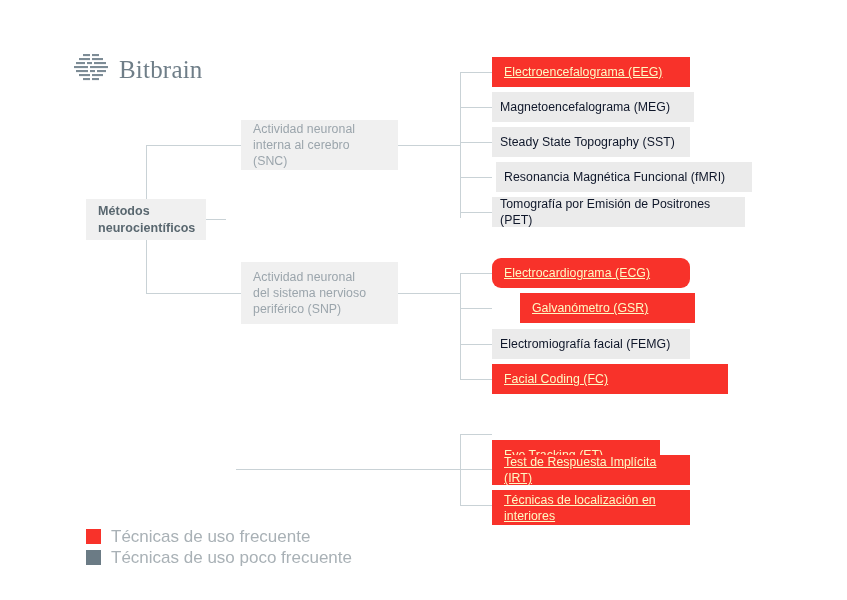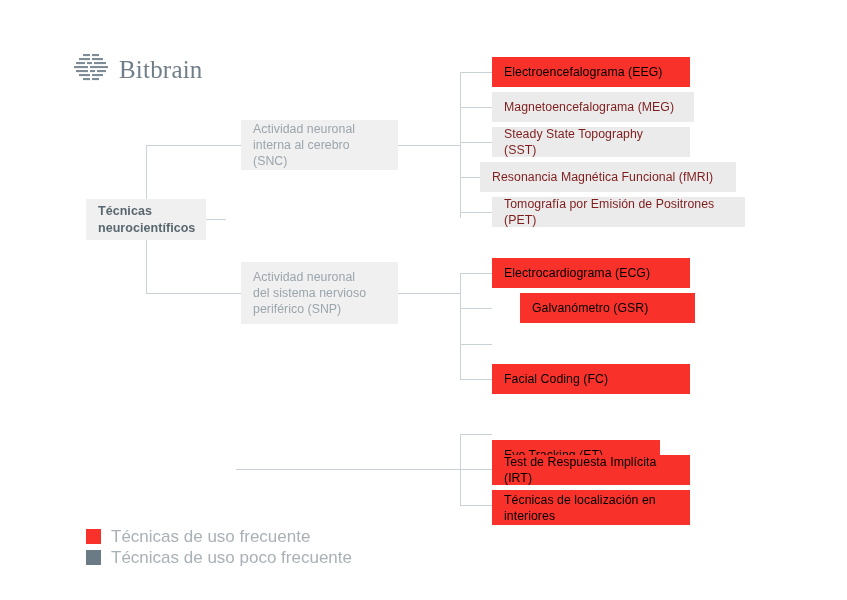--- a/index.html
+++ b/index.html
@@ -62,25 +62,27 @@
     font-size: 12.5px;
     line-height: 17px;
   }
   .node.branch {
     background: #f0f0f0;
     color: #9ba5ac;
     font-weight: normal;
   }
   .node.leaf-grey {
     background: #ebebeb;
-    color: #7f1d1d;
+    color: #0f172a;
+    padding-left: 8px;
   }
   .node.leaf-red {
     background: #f8322a;
-    color: #000000;
+    color: #fef9c3;
+    text-decoration: underline;
   }
 
   
   .line {
     position: absolute;
     background: #c9d2d6;
   }
   .line.h { height: 1px; }
   .line.v { width: 1px; }
 
@@ -158,40 +160,41 @@
   <div class="line h" style="left:460px; top:308px; width:32px;"></div>
   <div class="line h" style="left:460px; top:344px; width:32px;"></div>
   <div class="line h" style="left:460px; top:379px; width:32px;"></div>
 
   <div class="line h" style="left:236px; top:469px; width:224px;"></div>
   <div class="line v" style="left:460px; top:434px; height:71px;"></div>
   <div class="line h" style="left:460px; top:434px; width:32px;"></div>
   <div class="line h" style="left:460px; top:469px; width:32px;"></div>
   <div class="line h" style="left:460px; top:505px; width:32px;"></div>
 
-  <div class="node root" style="left:86px; top:199px; width:120px; height:41px;">Técnicas
+  <div class="node root" style="left:86px; top:199px; width:120px; height:41px;">Métodos
 neurocientíficos</div>
 
 
   <div class="node branch" style="left:241px; top:120px; width:157px; height:50px;">Actividad neuronal
 interna al cerebro (SNC)</div>
 
   <div class="node branch" style="left:241px; top:262px; width:157px; height:62px;">Actividad neuronal
 del sistema nervioso
 periférico (SNP)</div>
 
   <div class="node leaf-red" style="left:492px; top:57px; width:198px; height:30px;">Electroencefalograma (EEG)</div>
   <div class="node leaf-grey" style="left:492px; top:92px; width:202px; height:30px;">Magnetoencefalograma (MEG)</div>
   <div class="node leaf-grey" style="left:492px; top:127px; width:198px; height:30px;">Steady State Topography (SST)</div>
-  <div class="node leaf-grey" style="left:480px; top:162px; width:256px; height:30px;">Resonancia Magnética Funcional (fMRI)</div>
+  <div class="node leaf-grey" style="left:496px; top:162px; width:256px; height:30px;">Resonancia Magnética Funcional (fMRI)</div>
   <div class="node leaf-grey" style="left:492px; top:197px; width:253px; height:30px;">Tomografía por Emisión de Positrones (PET)</div>
 
-  <div class="node leaf-red" style="left:492px; top:258px; width:198px; height:30px;">Electrocardiograma (ECG)</div>
+  <div class="node leaf-red" style="left:492px; top:258px; width:198px; height:30px;border-radius:9px;">Electrocardiograma (ECG)</div>
   <div class="node leaf-red" style="left:520px; top:293px; width:175px; height:30px;">Galvanómetro (GSR)</div>
-  <div class="node leaf-red" style="left:492px; top:364px; width:198px; height:30px;">Facial Coding (FC)</div>
+  <div class="node leaf-grey" style="left:492px; top:329px; width:198px; height:30px;">Electromiografía facial (FEMG)</div>
+  <div class="node leaf-red" style="left:492px; top:364px; width:236px; height:30px;">Facial Coding (FC)</div>
 
   <div class="node leaf-red" style="left:492px; top:440px; width:168px; height:30px;">Eye Tracking (ET)</div>
   <div class="node leaf-red" style="left:492px; top:455px; width:198px; height:30px;">Test de Respuesta Implícita (IRT)</div>
   <div class="node leaf-red" style="left:492px; top:490px; width:198px; height:35px;">Técnicas de localización en
 interiores</div>
 
   <div id="legend">
     <div class="legend-row">
       <div class="legend-swatch" style="background: rgb(248, 50, 42);"></div>
       <div class="legend-label">Técnicas de uso frecuente</div>

